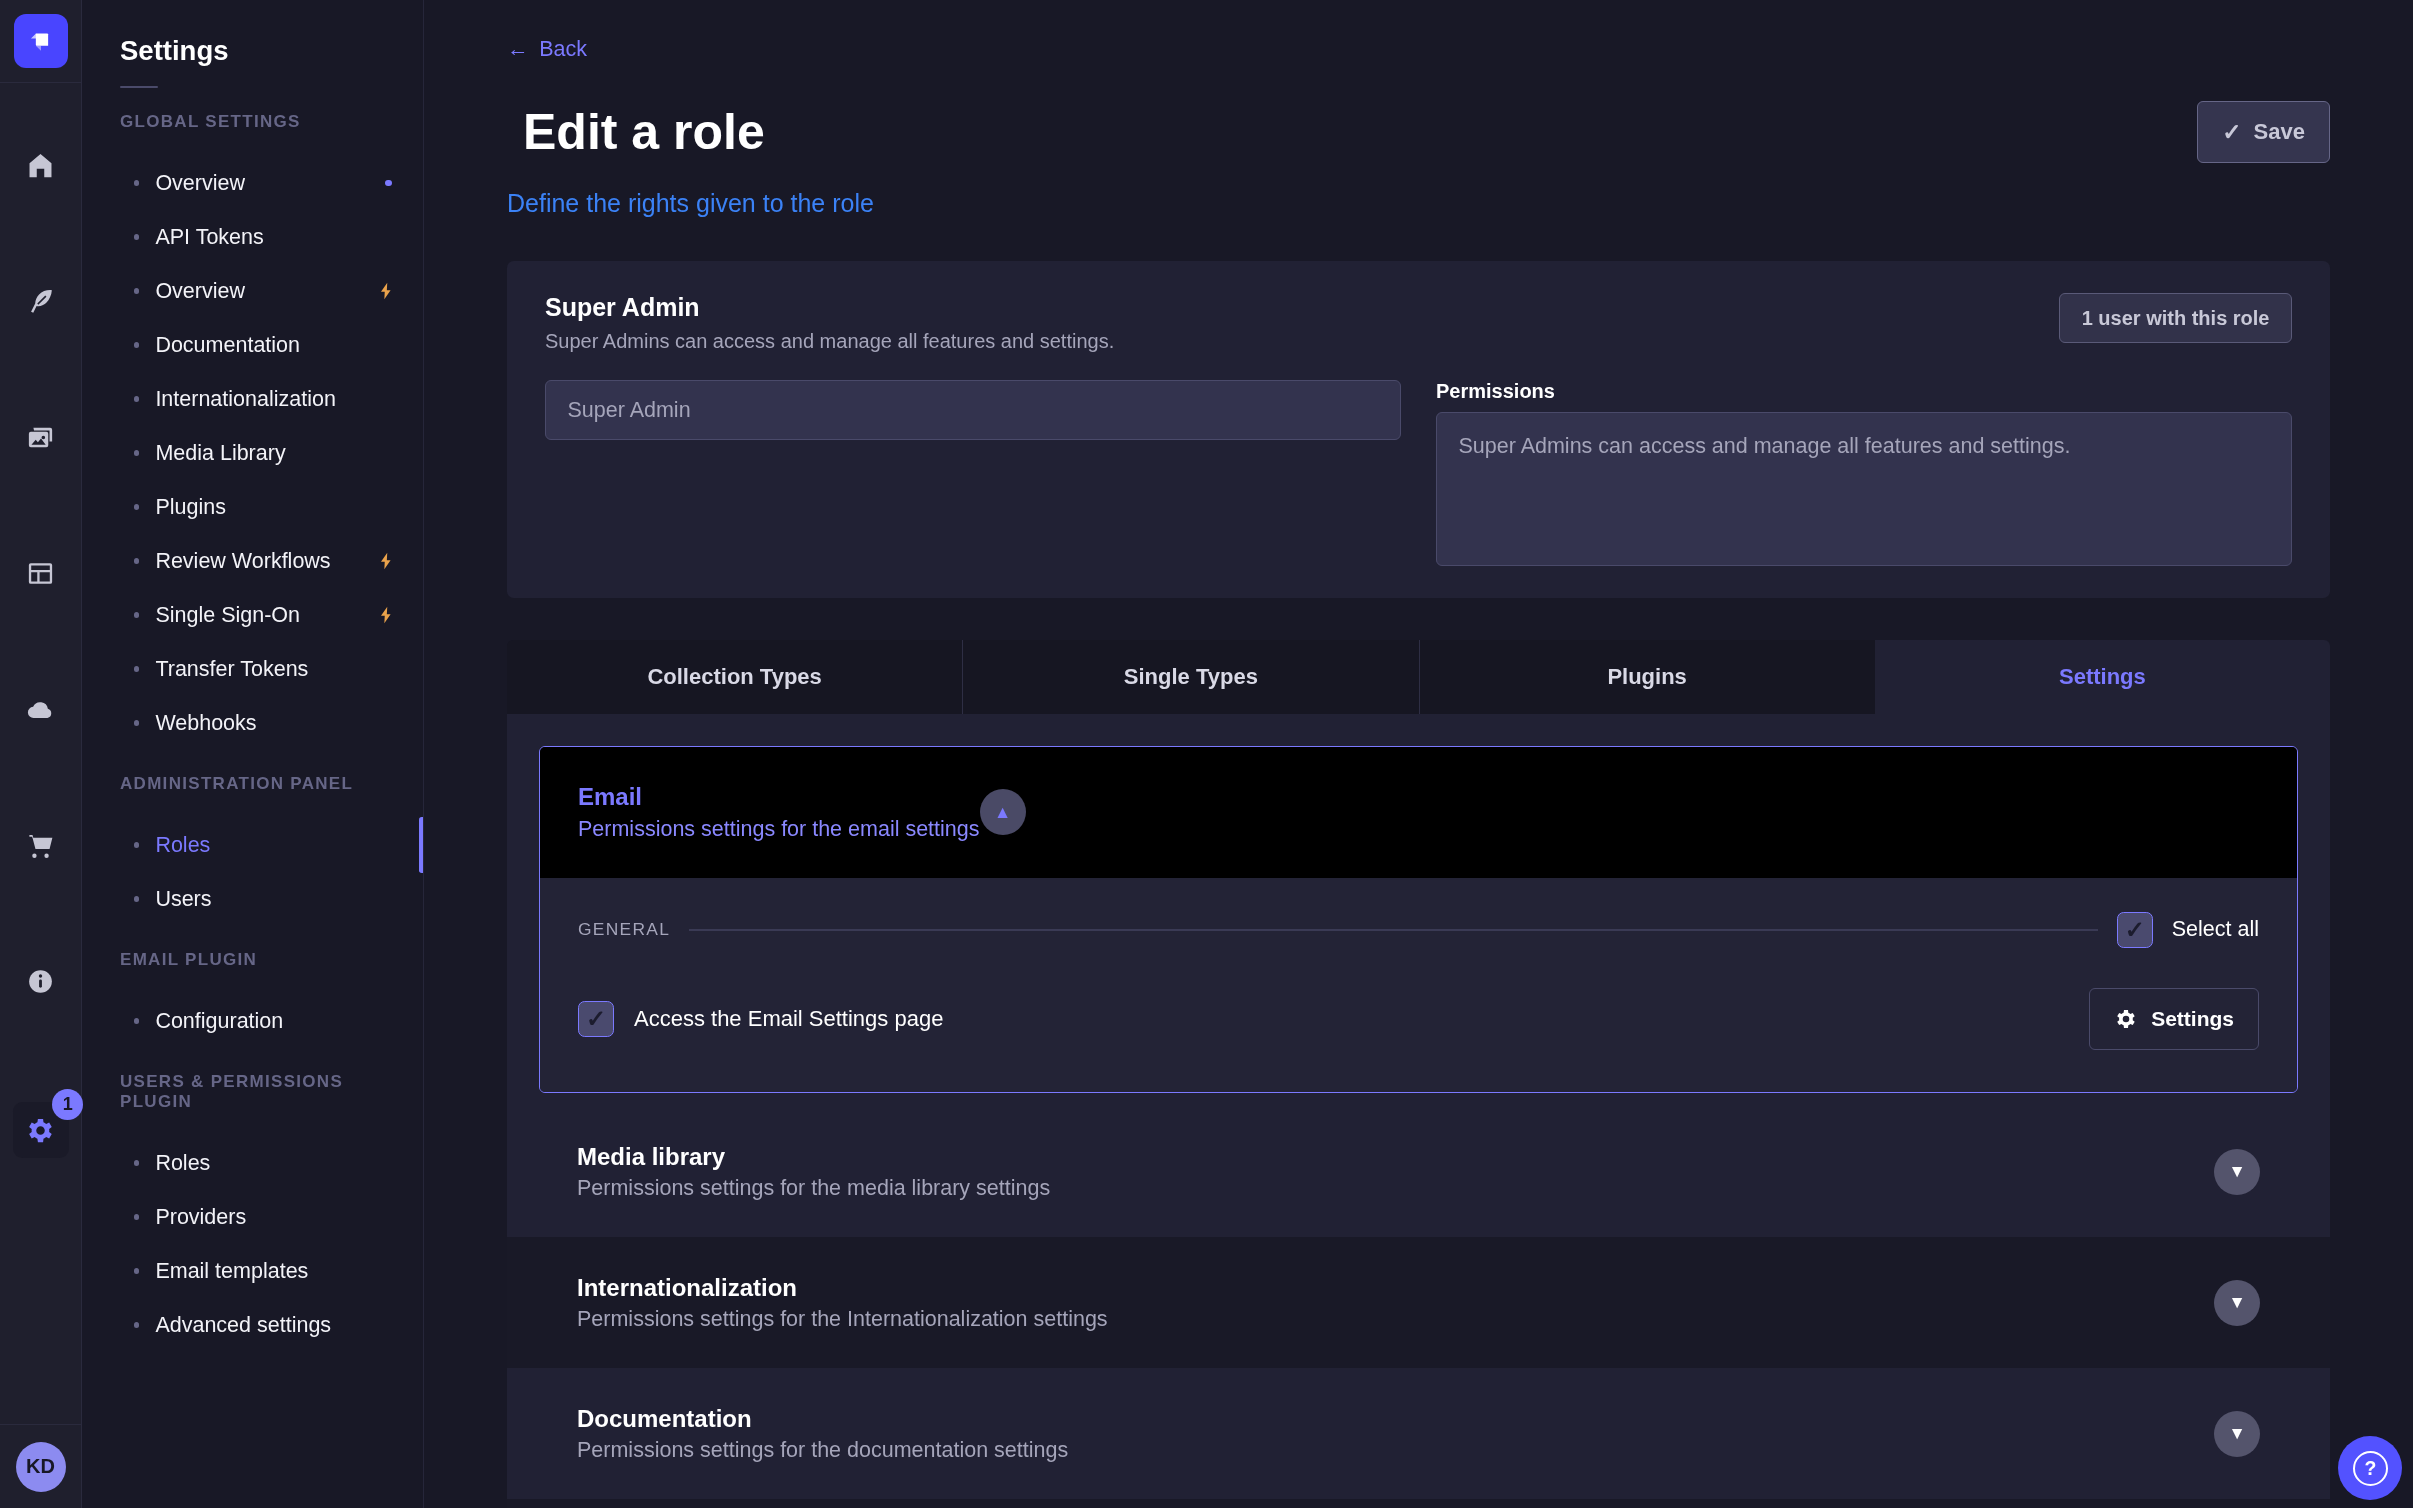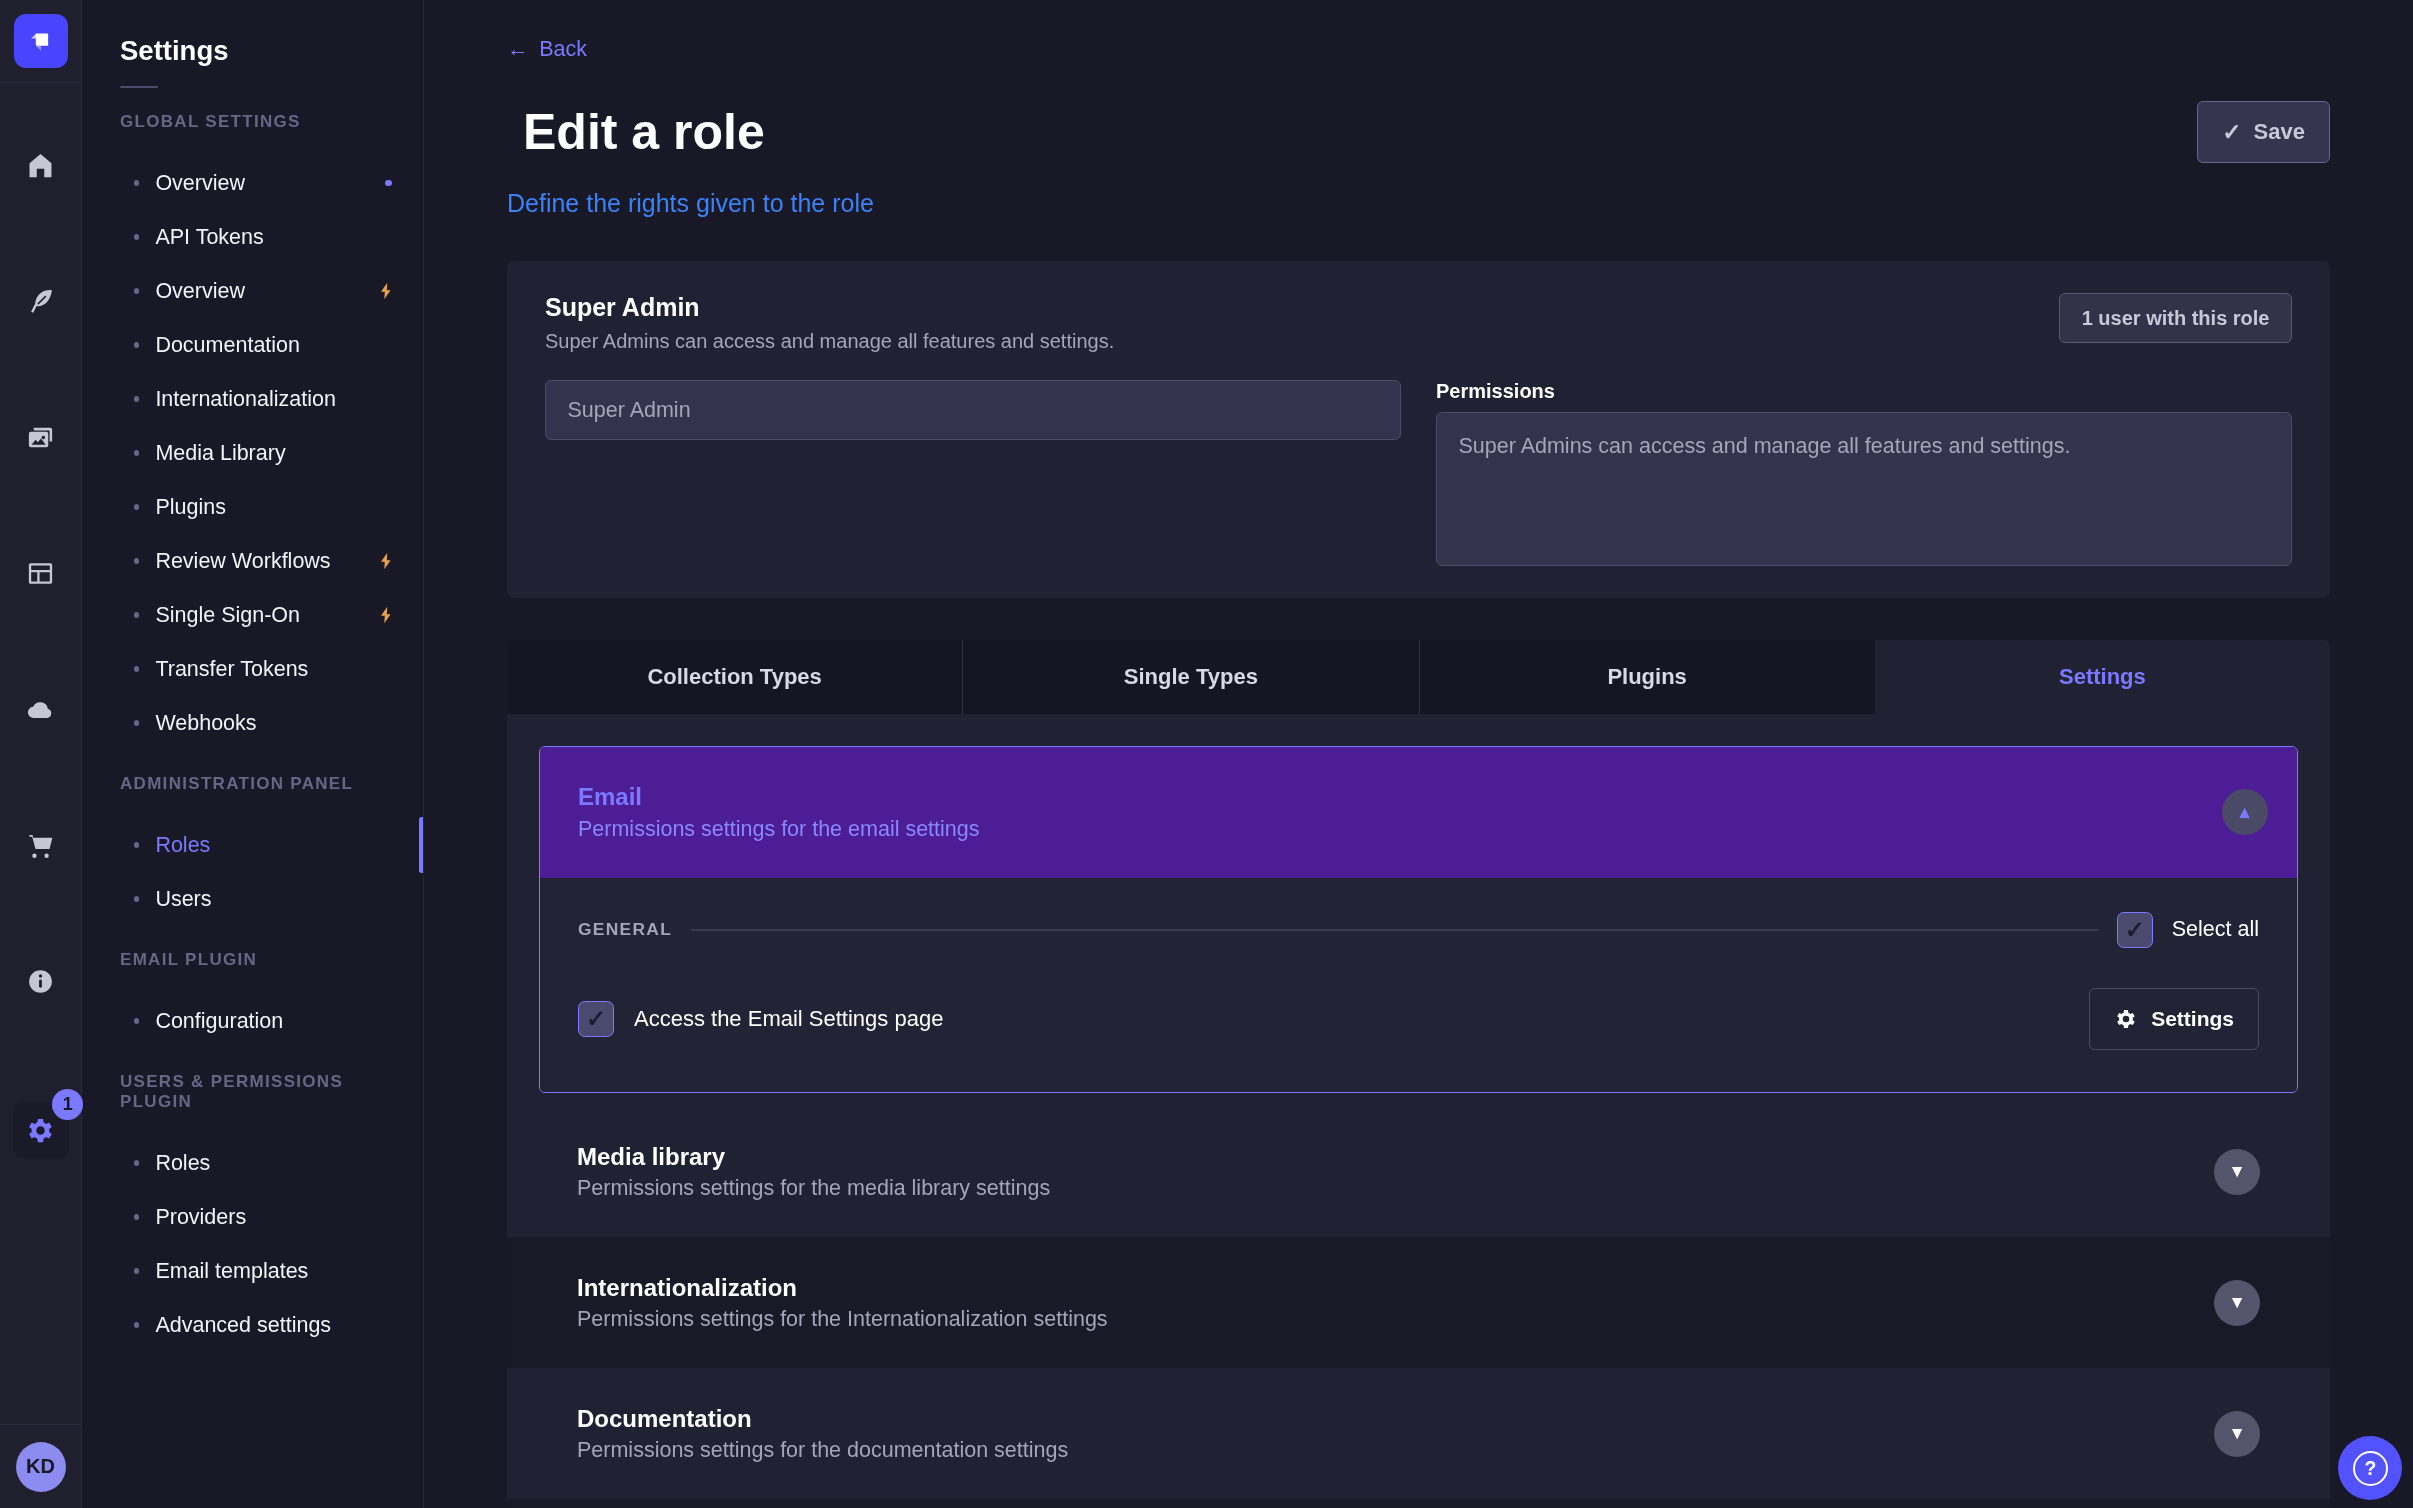--- a/index.html
+++ b/index.html
@@ -80,31 +80,31 @@
   .tabs{display:flex;height:74px;margin-top:42px;}
   .tab{flex:1;display:flex;align-items:center;justify-content:center;background:#161622;
     font-size:22px;font-weight:600;color:#d9d9e6;cursor:pointer;}
   .tab:first-child{border-top-left-radius:6px;}
   .tab:nth-child(1),.tab:nth-child(2){border-right:1.3px solid #2e2e44;}
   .tab.active{background:#212134;color:#7b79ff;border:none;border-top-right-radius:6px;}
 
   
   .panel{background:#212134;border-radius:0 0 6px 6px;padding-top:32px;}
   .email-box{margin:0 32px 13.4px;border:1.3px solid #7b79ff;border-radius:6px;overflow:hidden;}
-  .email-head{background:#4c1d95;height:131px;display:flex;align-items:center;
-    justify-content:space-between;padding:0 29.5px 0 38px;cursor:pointer;}
+  .email-head{background:#000000;height:131px;display:flex;align-items:center;
+    padding:0 29.5px 0 38px;cursor:pointer;}
   .email-title{margin:0 0 6.7px;font-size:24px;font-weight:600;color:#7b79ff;}
   .email-sub{margin:0;font-size:21.5px;color:#8a88ff;}
   .chev-btn{width:46px;height:46px;border-radius:50%;border:none;cursor:pointer;
     display:flex;align-items:center;justify-content:center;padding:0;}
   .chev-up{background:#4a4a66;color:#7b79ff;font-size:17.4px;}
   .chev-down{background:#54546c;color:#fff;font-size:17.4px;}
   .email-body{background:#232336;padding:34px 38px 42px;}
   .general-row{display:flex;align-items:center;gap:19px;}
-  .general-label{font-size:17.4px;font-weight:700;letter-spacing:1.3px;color:#a5a5ba;}
+  .general-label{font-size:17.4px;font-weight:400;letter-spacing:1.3px;color:#a5a5ba;}
   .general-line{flex:1;height:1.3px;background:#3a3a55;}
   .checkbox{width:36px;height:36px;border-radius:6.7px;border:1.3px solid #7b79ff;background:#4a4a6e;
     display:flex;align-items:center;justify-content:center;color:#1c1c2e;font-size:24px;
     font-weight:700;box-sizing:border-box;cursor:pointer;flex:0 0 36px;}
   .selectall-label{font-size:21.5px;color:#fff;}
   .access-row{margin-top:40px;display:flex;align-items:center;gap:20px;}
   .access-label{font-size:22px;color:#fff;}
   .settings-btn{margin-left:auto;display:flex;align-items:center;gap:13.4px;height:62px;
     padding:0 24px;background:transparent;border:1.3px solid #4a4a6a;border-radius:6px;
     color:#fff;font-size:21px;font-weight:600;cursor:pointer;font-family:inherit;}

